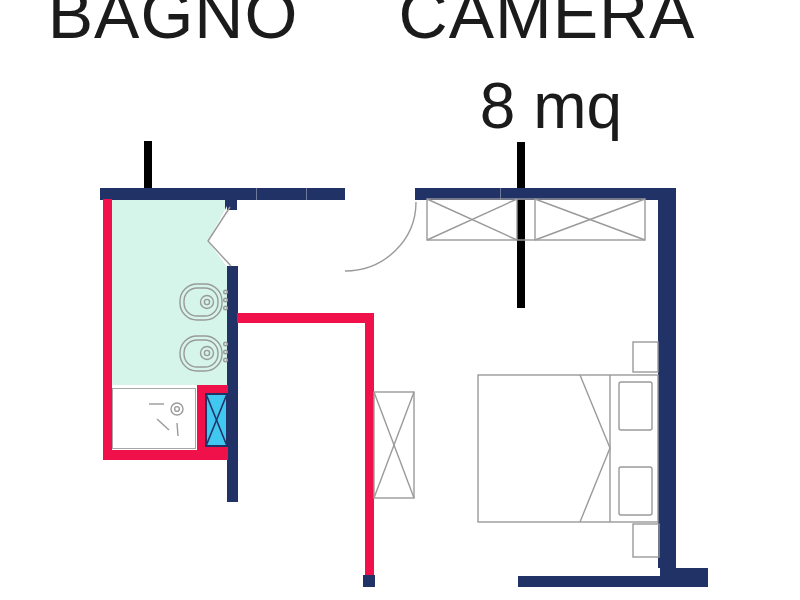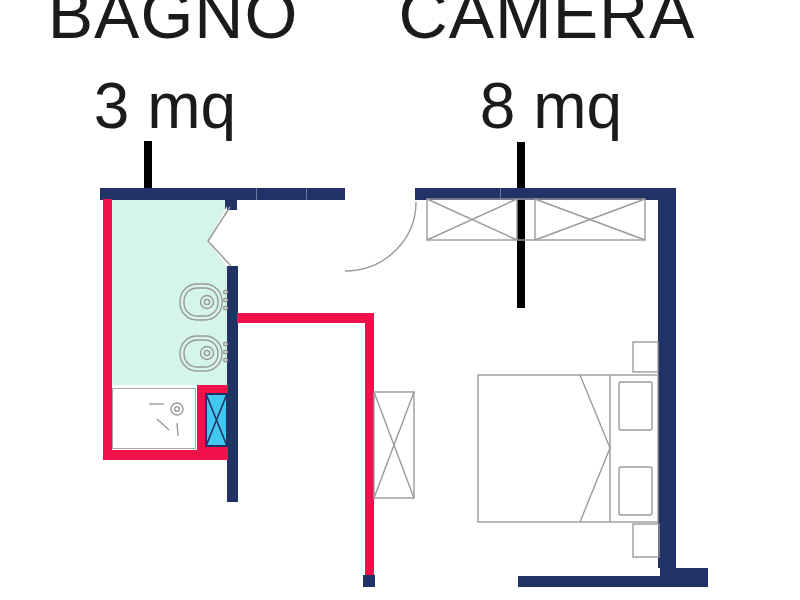--- a/index.html
+++ b/index.html
@@ -23,21 +23,20 @@
   svg.overlay{position:absolute;left:0;top:0;pointer-events:none;}
   .furn{stroke:var(--furniture-line,#9a9a9a);fill:none;stroke-width:1.4;}
   .navyline{stroke:var(--wall-navy,#213266);fill:none;stroke-width:1.6;}
 </style>
 </head>
 <body>
 
 <div id="canvas">
 
   <div class="label room-name" style="left:173px;">BAGNO</div>
-  <div class="label room-area" style="left:165px;">3 mq</div>
   <div class="label room-name" style="left:547px;">CAMERA</div>
   <div class="label room-area" style="left:551px;">8 mq</div>
 
   <div class="pointer" style="left:144px;top:141px;height:167px;"></div>
   <div class="pointer" style="left:517px;top:142px;height:166px;"></div>
 
   <div class="mint"></div>
 
   <div class="wall-navy" style="left:100px;top:188px;width:245px;height:12px;"></div>
   <div class="wall-navy" style="left:415px;top:188px;width:261px;height:12px;"></div>

